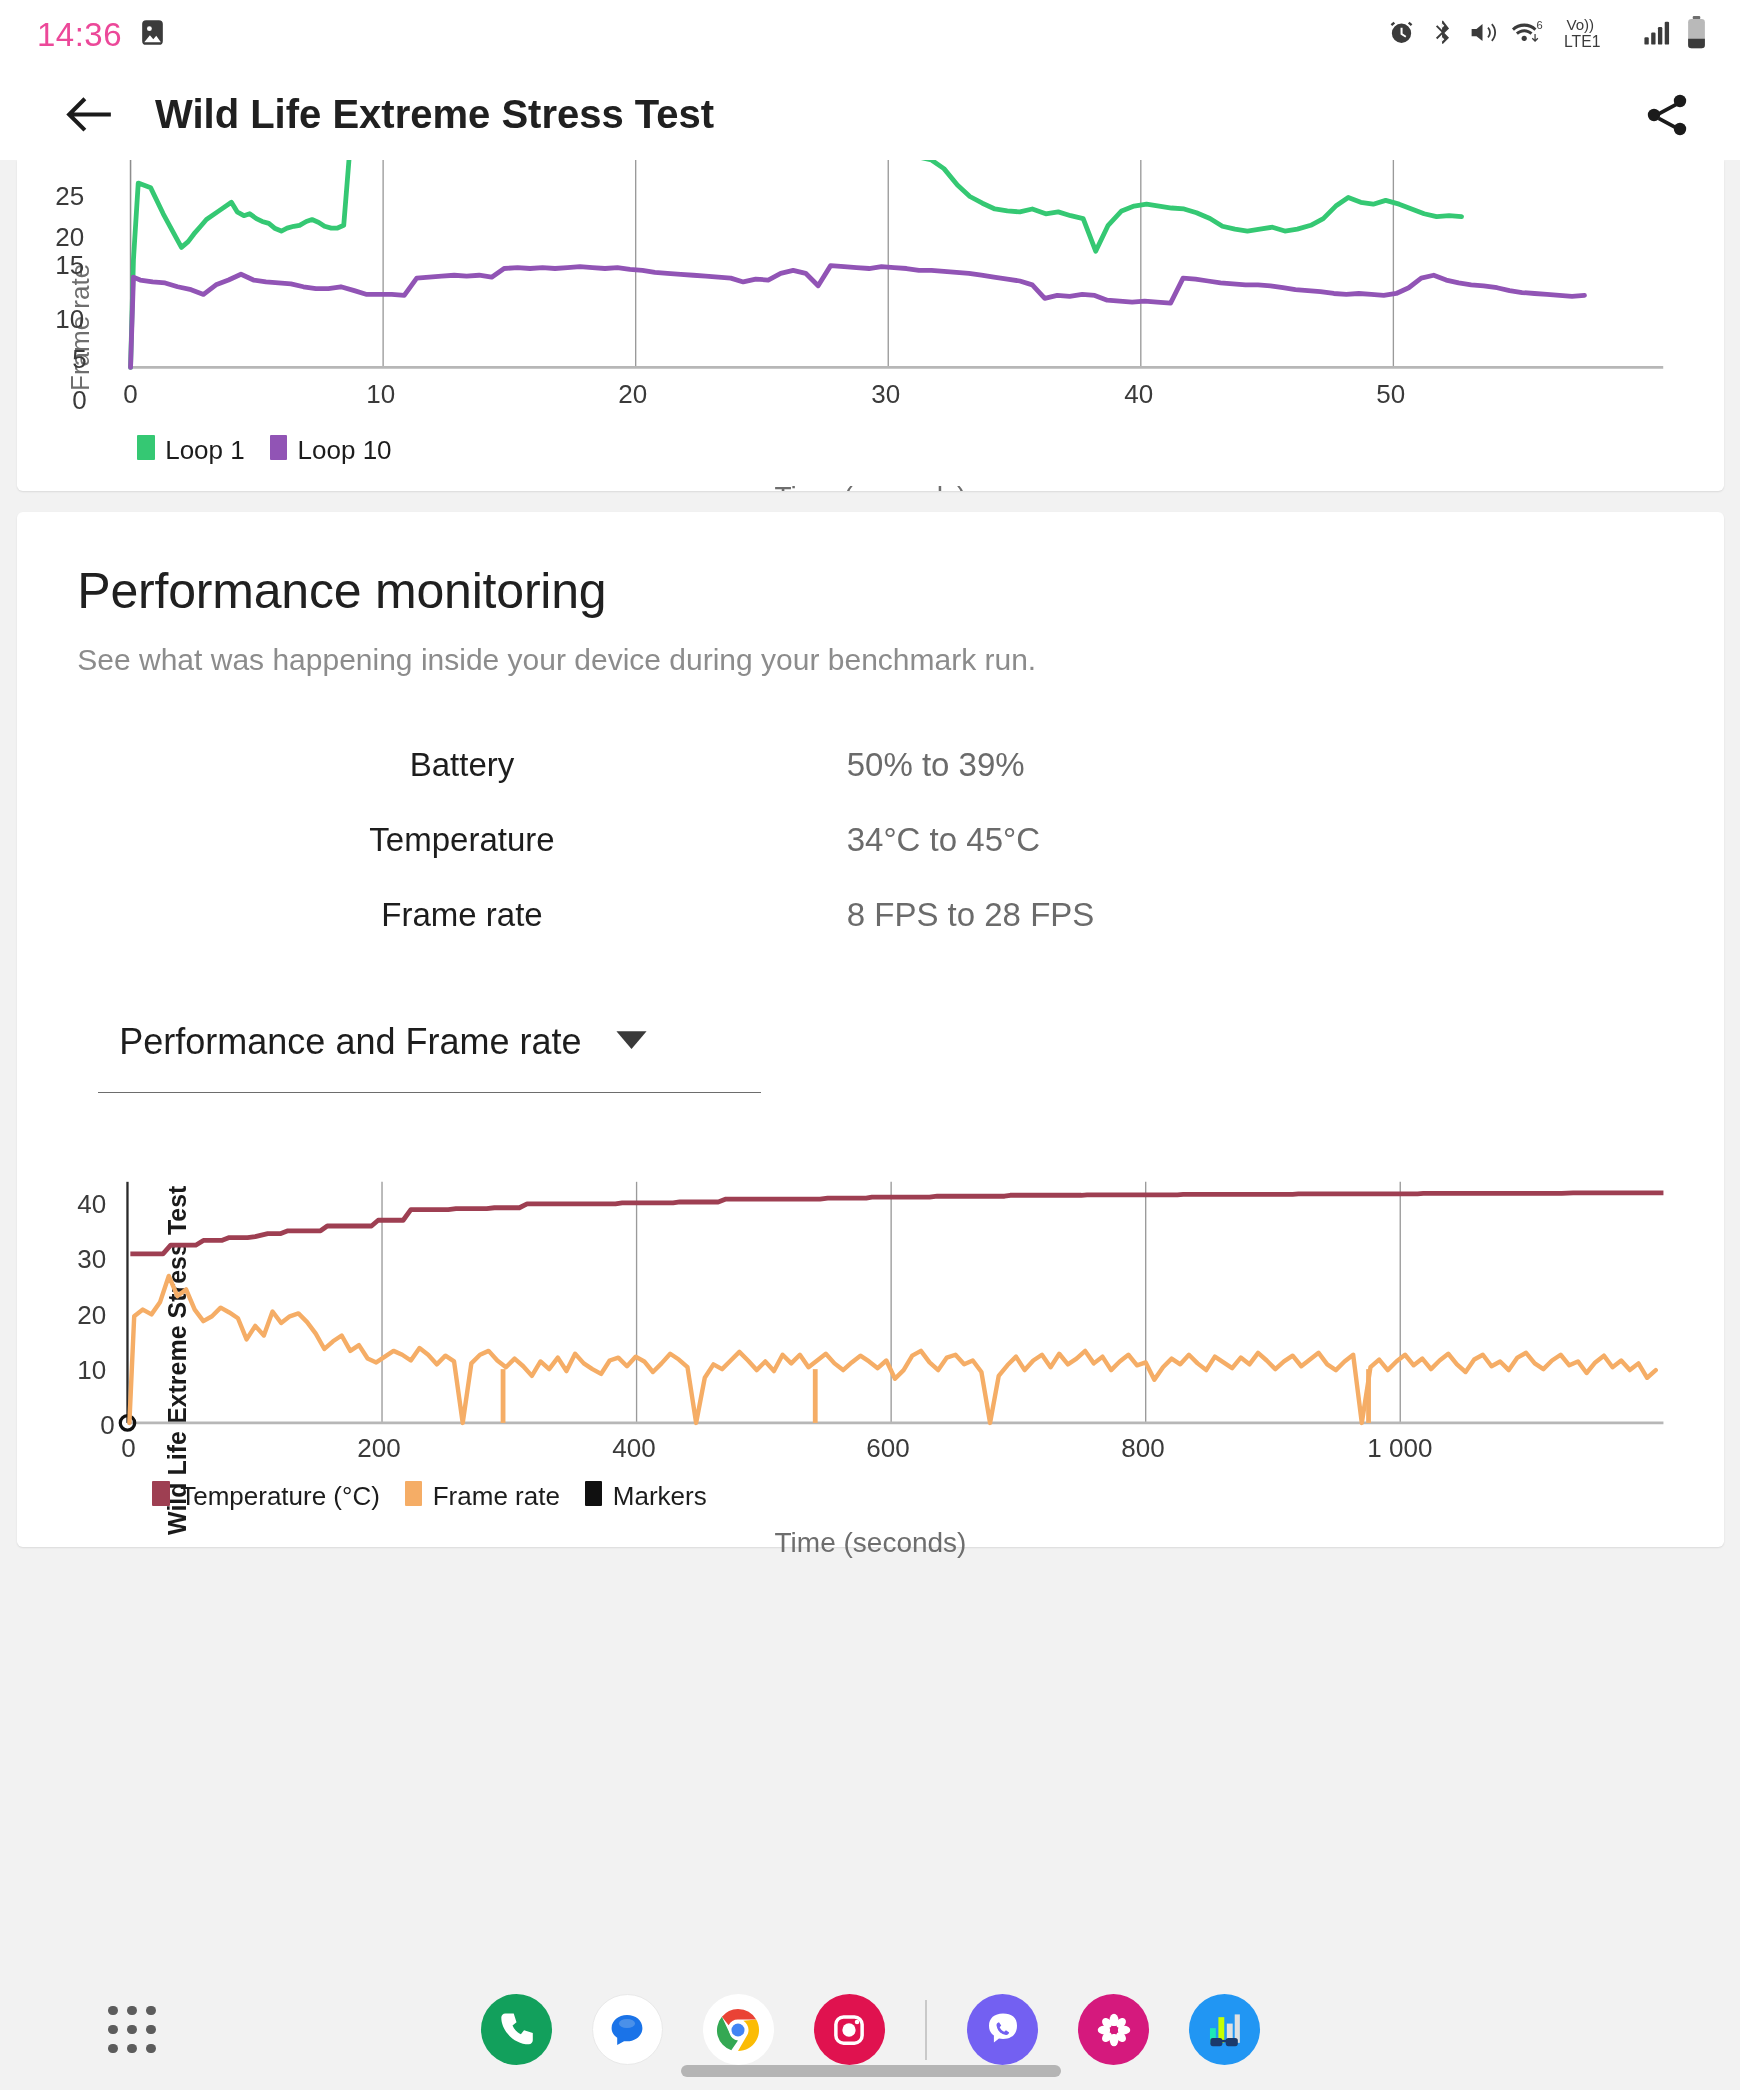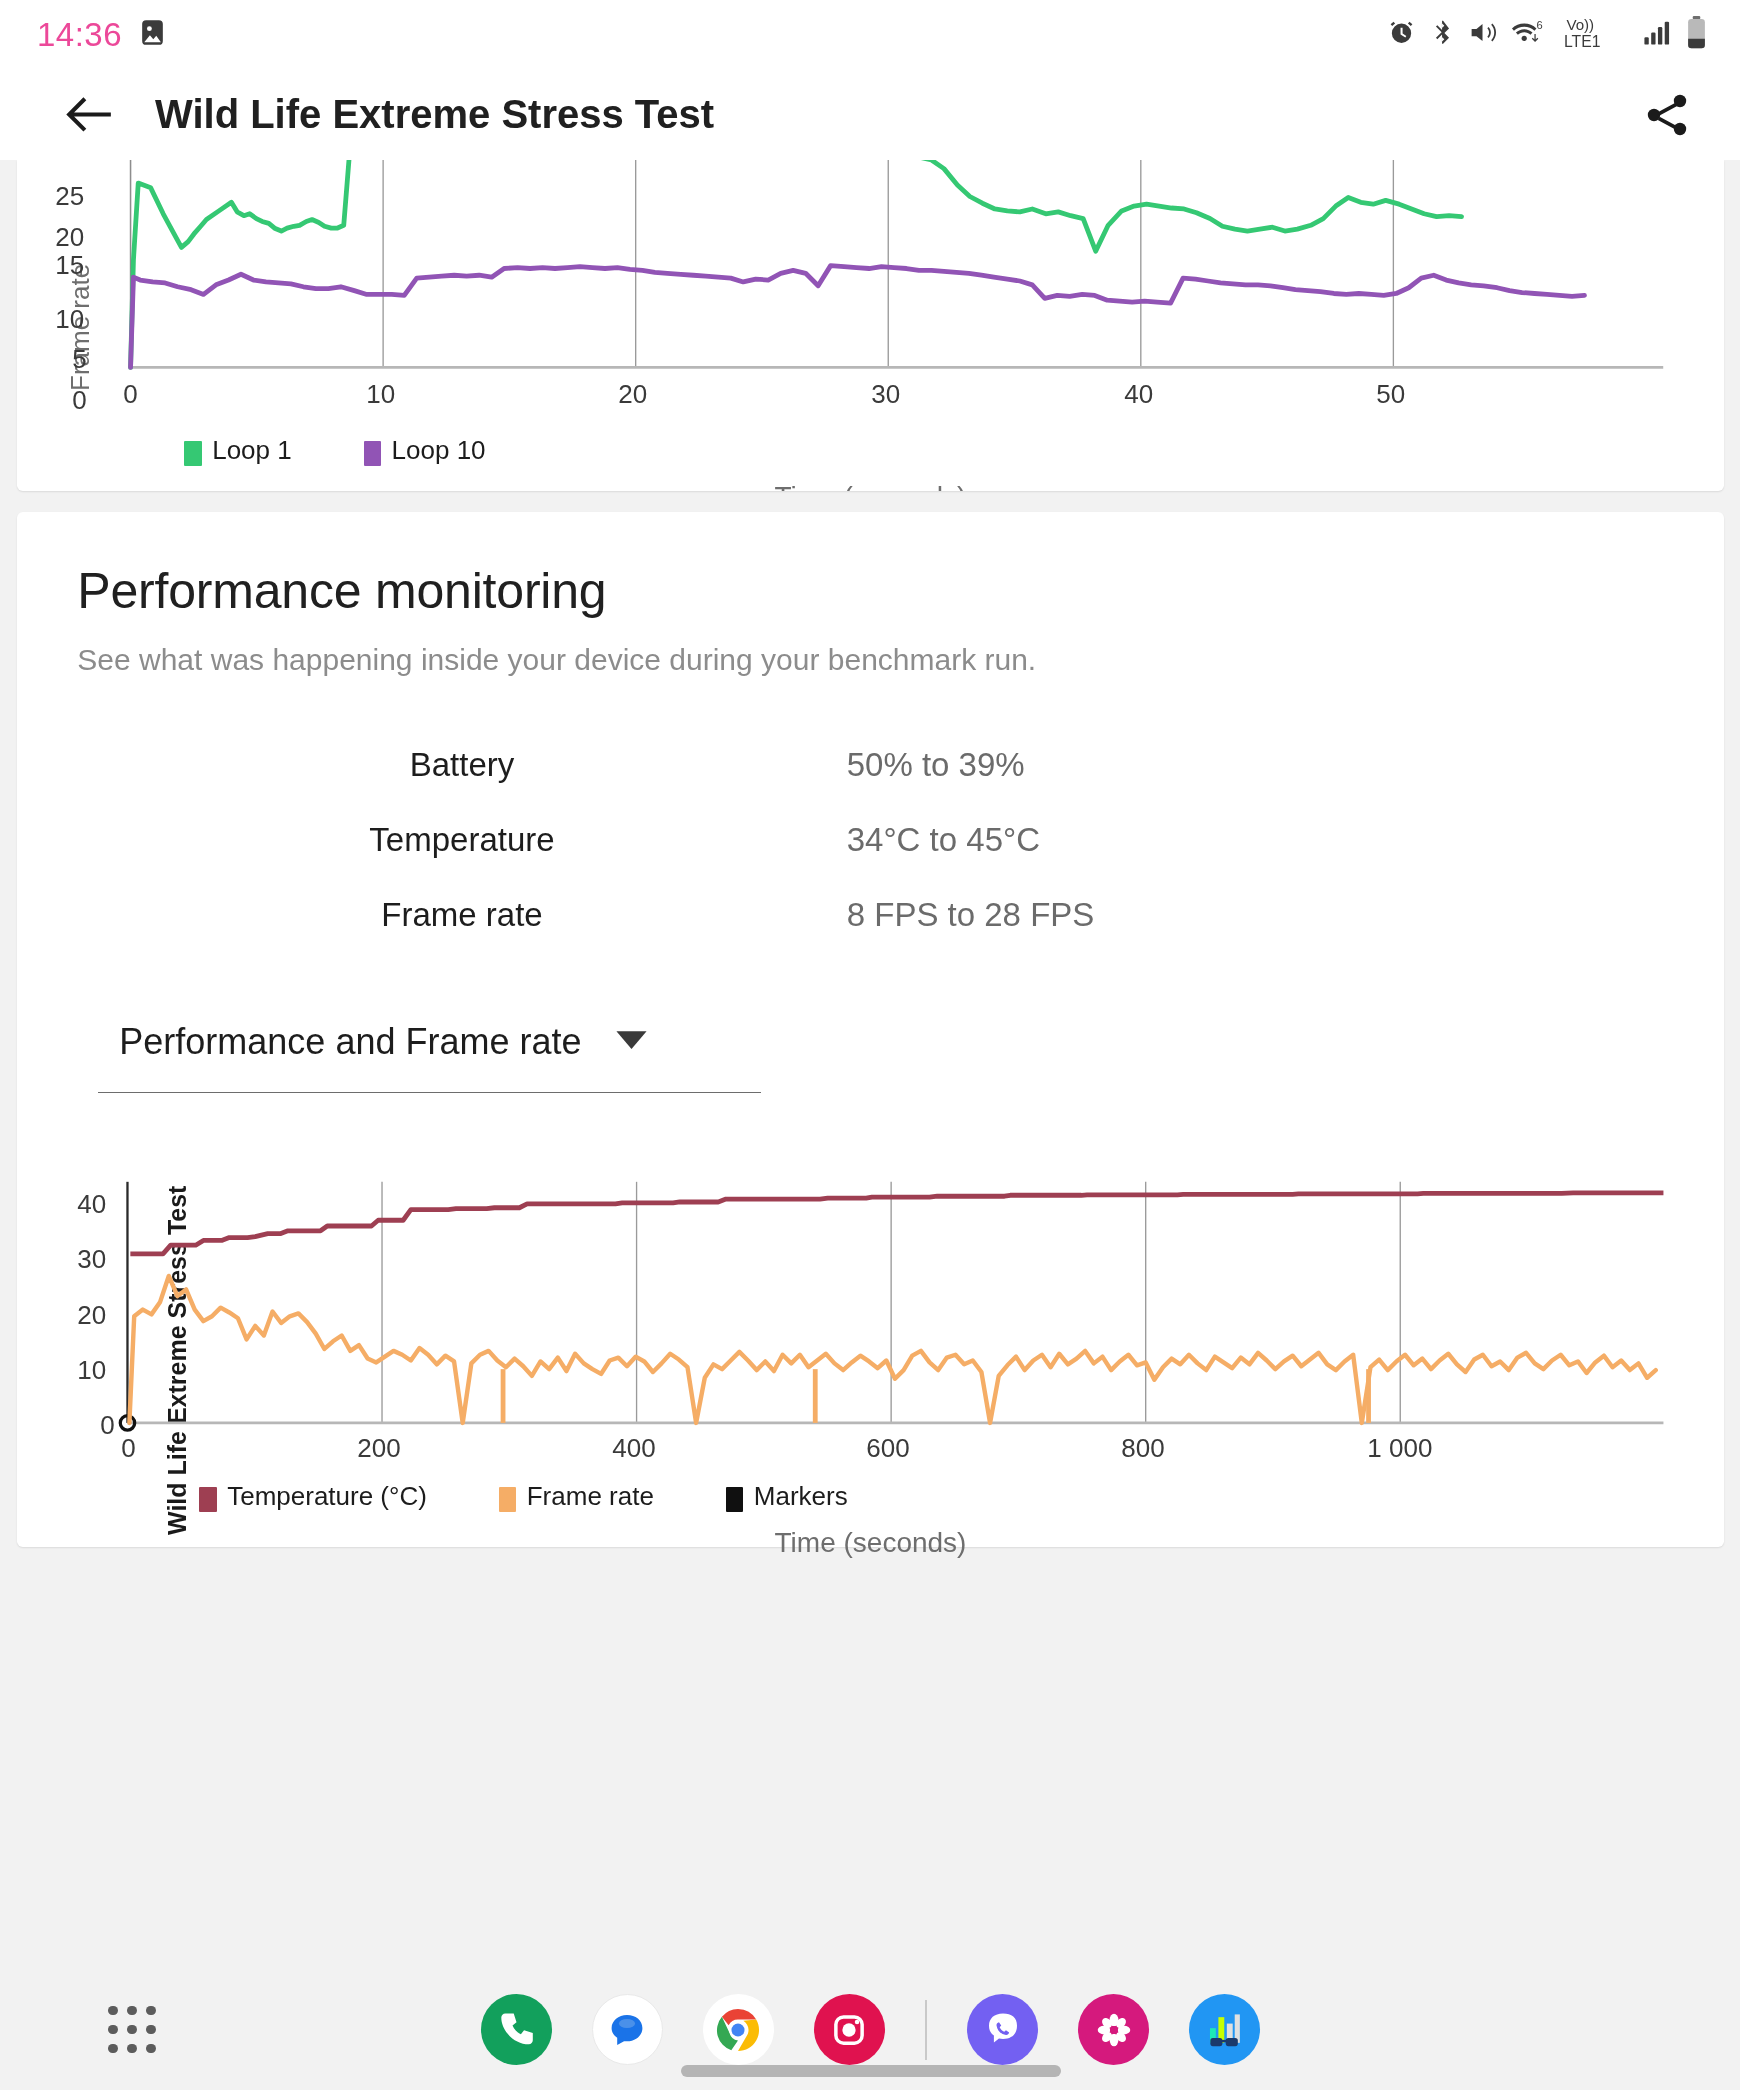--- a/index.html
+++ b/index.html
@@ -60,21 +60,21 @@
     transform-origin: 0 0;
     transform: rotate(-90deg);
     color: #6e6e6e; font-size: 26px; white-space: nowrap;
   }
   .y-axis-title.bold { color:#1a1a1a; font-weight: bold; font-size: 25px; }
   .tick-label { position: absolute; font-size: 26px; color: #3a3a3a; }
   .axis-caption {
     text-align: center; color: #6e6e6e; font-size: 28px;
   }
   .legend { display:flex; align-items:center; gap: 9.6px; font-size: 26px; color:#1c1c1c; }
-  .legend-item { display:flex; align-items:flex-end; gap: 10.6px; margin-right: 15.4px; margin-left: 47px; }
+  .legend-item { display:flex; align-items:flex-start; gap: 10.6px; margin-right: 15.4px; }
   .swatch { width: 17.3px; height: 25px; display:inline-block; border-radius:1px; }
 
   
   .pm-pad { padding: 50px 60px 0 60px; }
   .pm-title { font-size: 50px; color: #202020; font-weight: normal; letter-spacing: -0.2px; }
   .pm-sub { font-size: 30px; color: #8c8c8c; margin-top: 23px; }
   .pm-rows { margin-top: 50px; text-align: center; }
   .pm-row { display: flex; align-items: center; height: 75px; }
   .pm-key { font-size: 33px; color: #1d1d1d; width: 48.5%; }
   .pm-val { font-size: 33px; color: #6b6b6b; }

